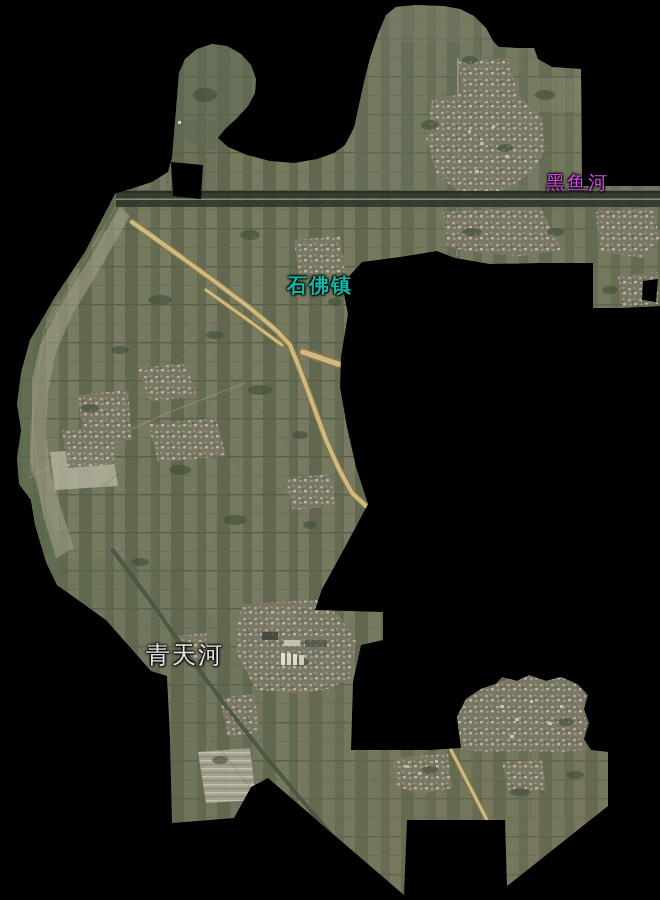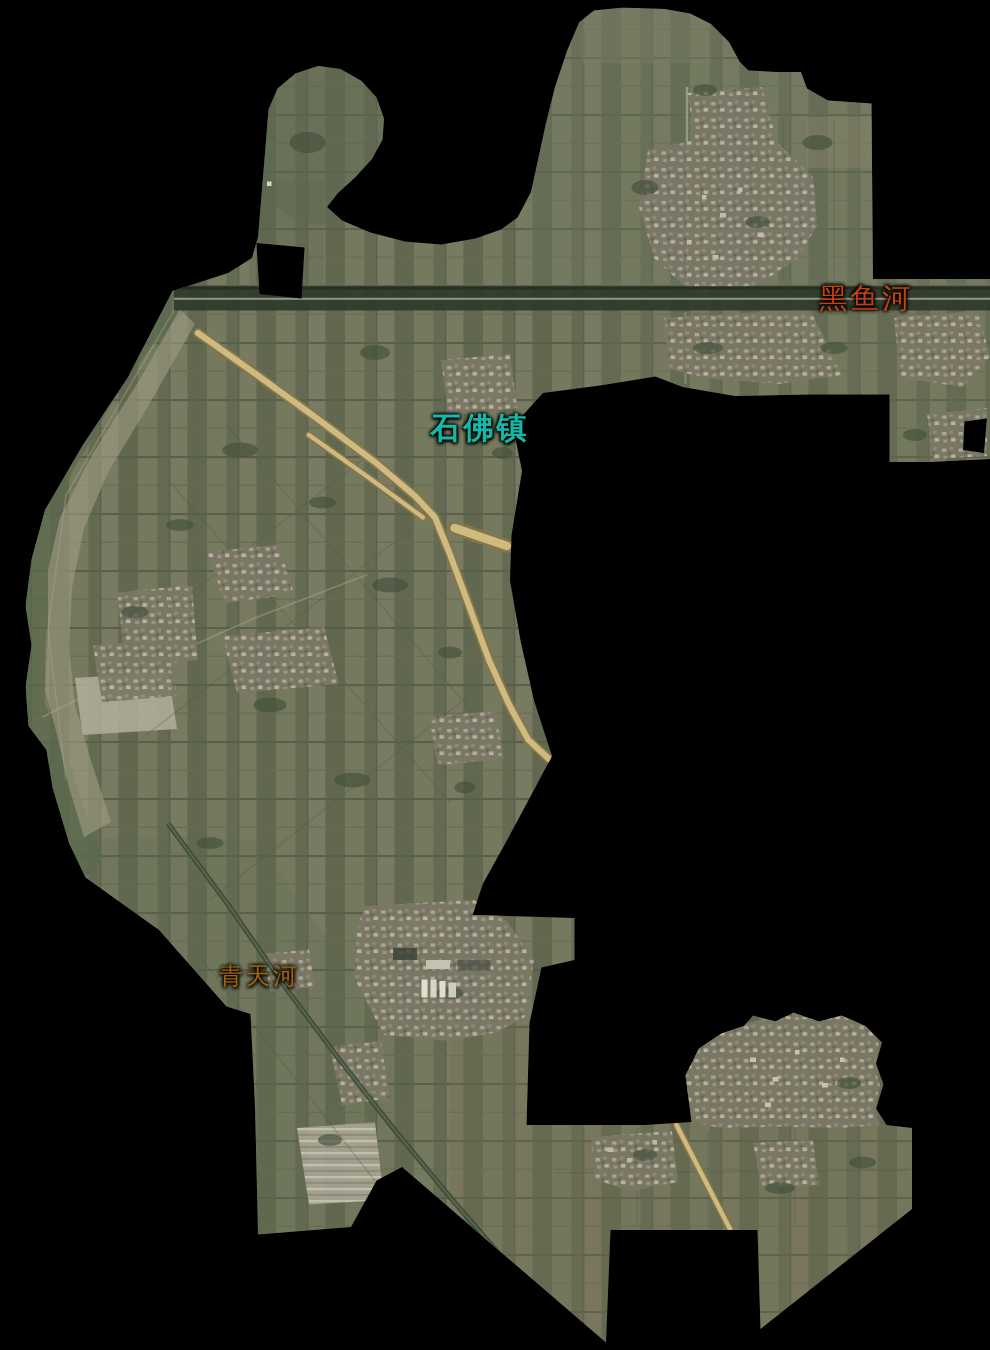--- a/index.html
+++ b/index.html
@@ -202,16 +202,16 @@
     </g>
 
     <g fill="#000">
       <polygon points="171,162 203,165 201,199 173,196"></polygon>
       <polygon points="643,281 658,279 656,302 642,300"></polygon>
     </g>
   </g>
 </svg>
 
 <div class="map-label town" style="left: 287px; top: 275px; color: #14b8a6; font-size: 20px; font-weight: 700;">石佛镇</div>
-<div class="map-label river" style="left: 546px; top: 190px; color: #c2410c; font-size: 19px;">黑鱼河</div>
-<div class="map-label river" style="left: 146px; top: 643px; color: #a16207; font-size: 16px;">青天河</div>
+<div class="map-label river" style="left: 546px; top: 173px; color: #d946ef; font-size: 19px;">黑鱼河</div>
+<div class="map-label river" style="left: 146px; top: 643px; color: #e5e5e5; font-size: 24px;">青天河</div>
 
 </div>
 
 </body></html>

